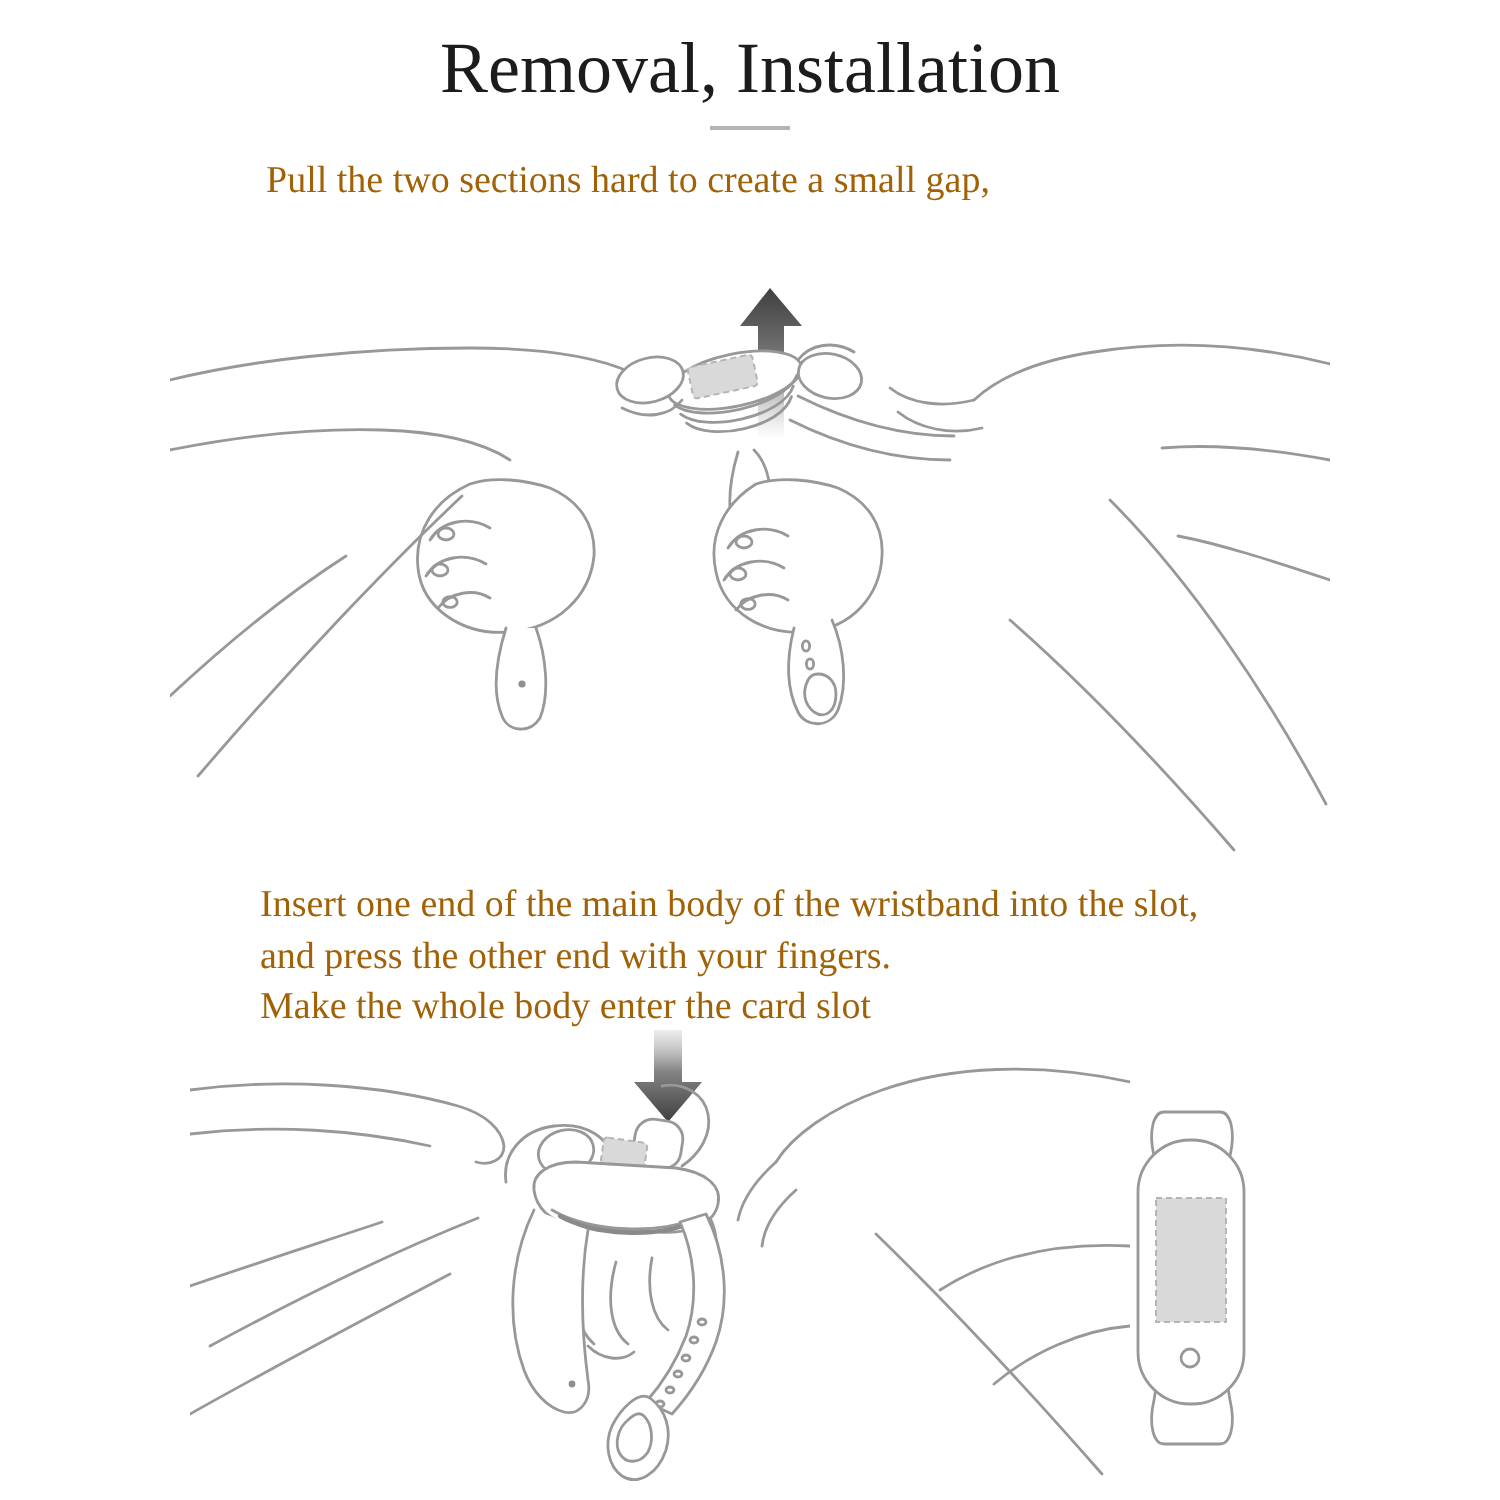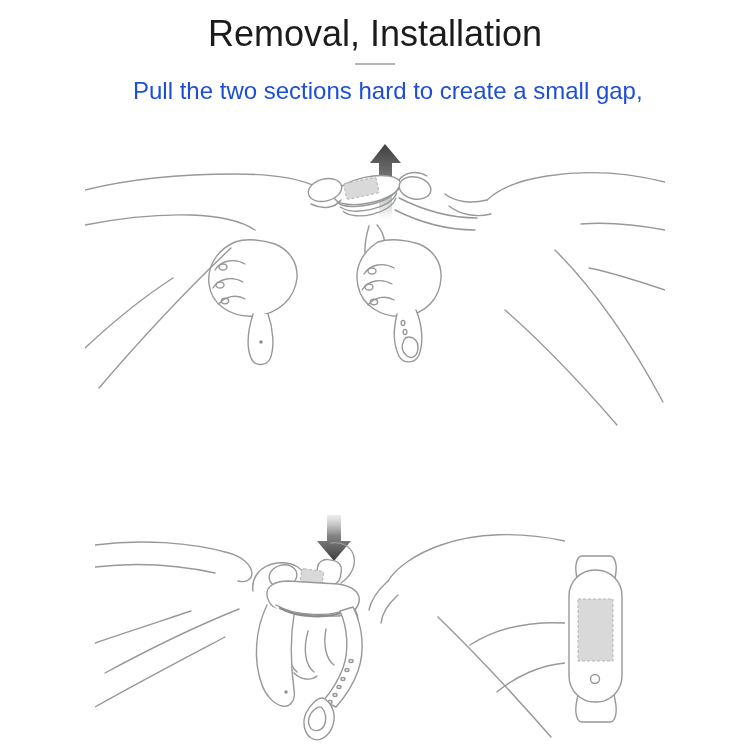--- a/index.html
+++ b/index.html
@@ -1,22 +1,22 @@
 <!DOCTYPE html>
 <html><head>
 <meta charset="utf-8">
 <style>
   html,body{margin:0;padding:0;background:#fff;}
   #page{position:relative;width:750px;height:750px;background:#fff;overflow:hidden;
-        font-family:Liberation Sans, sans-serif;}
+        font-family:Liberation Serif, serif;}
   .title{position:absolute;top:13px;left:0;width:750px;text-align:center;
          font-size:36px;font-weight:400;color:#1c1c1c;letter-spacing:0px;}
   .divider{position:absolute;top:63px;left:50%;transform:translateX(-50%);
            width:40px;height:2px;background:#b4b4b4;}
-  .step-text{position:absolute;font-size:24px;line-height:25.5px;color:#1d4ed8;}
+  .step-text{position:absolute;font-size:19px;line-height:25.5px;color:#a16207;}
   .step-1{left:133px;top:78px;}
   .step-2{left:130px;top:440px;}
   .illu{position:absolute;}
   .illu-1{left:85px;top:130px;}
   .illu-2{left:95px;top:515px;}
   .illu-3{left:555px;top:550px;}
   svg{display:block;}
   .ln{fill:none;stroke:#96989a;stroke-width:1.4;stroke-linecap:round;stroke-linejoin:round;}
   .lnw{fill:#ffffff;stroke:#96989a;stroke-width:1.4;stroke-linecap:round;stroke-linejoin:round;}
   .screen{fill:#d9d9d9;stroke:#b5b5b5;stroke-width:1;stroke-dasharray:3 2;}
@@ -102,20 +102,25 @@
 
       <g>
         <path class="lnw" d="M312,184 C308,200 308,214 314,226 C318,234 330,234 334,225 C339,212 337,194 331,180"></path>
         <ellipse class="ln" cx="318" cy="193" rx="1.8" ry="2.6"></ellipse>
         <ellipse class="ln" cx="320" cy="202" rx="1.8" ry="2.6"></ellipse>
         <path class="ln" d="M319,210 C316,216 317,222 322,226 C328,230 333,225 333,217 C333,211 329,207 324,207 C322,207 320,208 319,210 Z"></path>
       </g>
     </svg>
   </div>
 
+  <div class="step-text step-2">
+    <div>Insert one end of the main body of the wristband into the slot,</div>
+    <div>and press the other end with your fingers.</div>
+    <div>Make the whole body enter the card slot</div>
+  </div>
 
   <div class="illu illu-2">
     <svg width="470" height="235" viewBox="0 0 470 235">
       <defs>
         <linearGradient id="gd" x1="0" y1="0" x2="0" y2="46" gradientUnits="userSpaceOnUse">
           <stop offset="0" stop-color="#b5b5b5" stop-opacity="0.25"></stop>
           <stop offset="0.45" stop-color="#848484"></stop>
           <stop offset="1" stop-color="#3f3f3f"></stop>
         </linearGradient>
       </defs>

